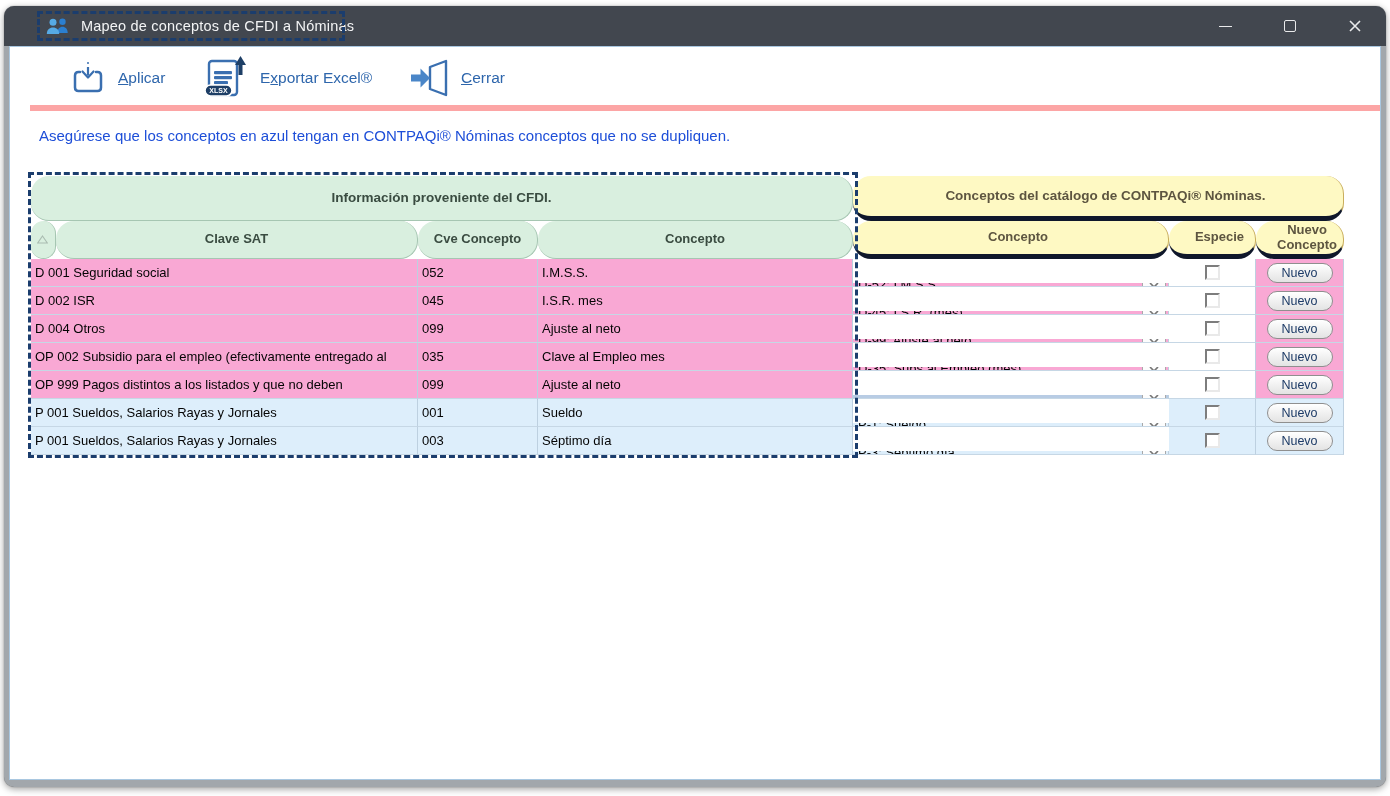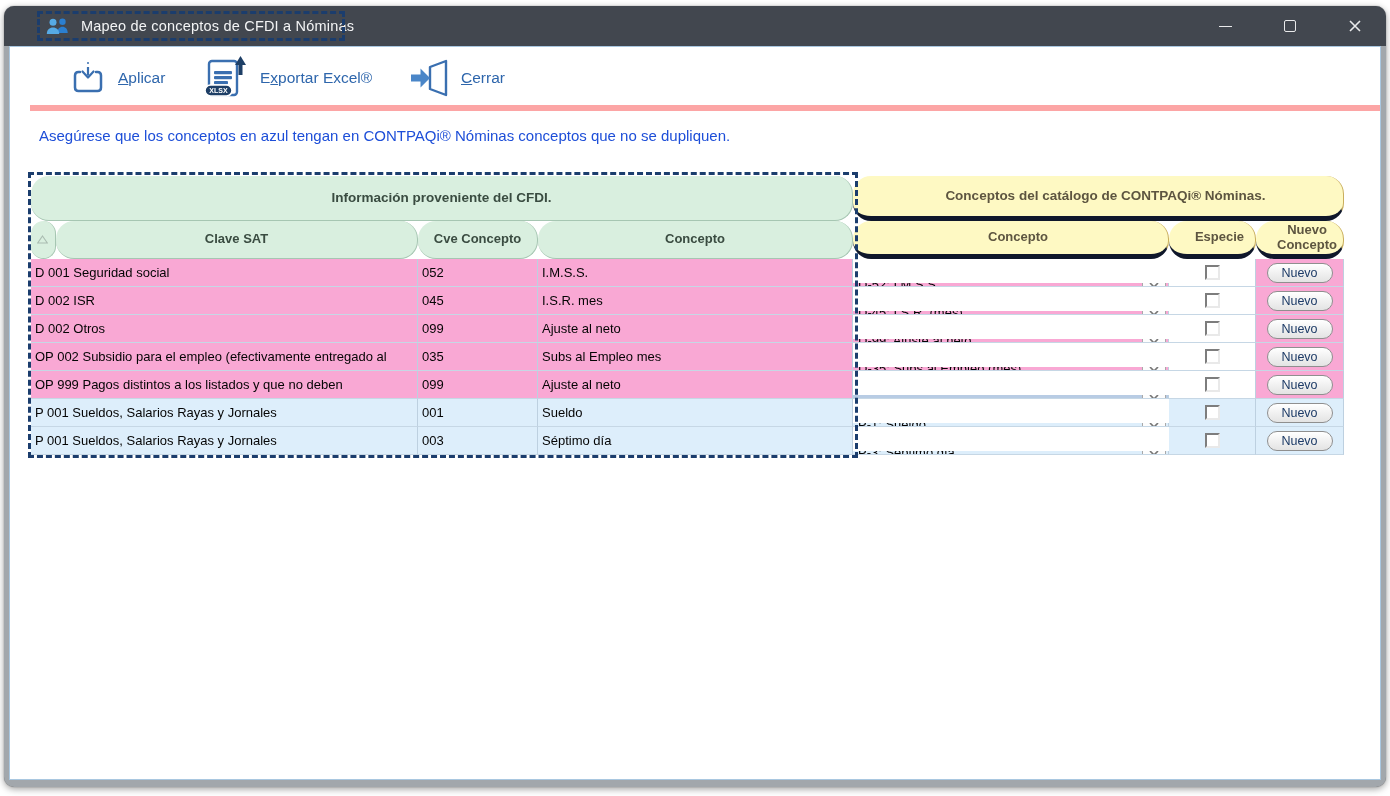--- a/index.html
+++ b/index.html
@@ -215,21 +215,21 @@
           </div>
           <div class="c c-especie">
               <span class="cb"></span>
             </div>
           <div class="c c-nuevo">
               <button class="btn-nuevo">Nuevo</button>
             </div>
         </div>
 
         <div class="trow">
-          <div class="c c-sat">D 002 Otros</div>
+          <div class="c c-sat">D 004 Otros</div>
           <div class="c">099</div>
           <div class="c">Ajuste al neto</div>
           <div class="c c-dd">
             <span class="dd-text">D-99: Ajuste al neto</span>
             <span class="dd-btn">
                 <svg width="10" height="6" viewBox="0 0 10 6">
                   <polyline points="1,1 5,5 9,1" fill="none" stroke="#767676" stroke-width="1.6"></polyline>
                 </svg>
               </span>
           </div>
@@ -237,21 +237,21 @@
               <span class="cb"></span>
             </div>
           <div class="c c-nuevo">
               <button class="btn-nuevo">Nuevo</button>
             </div>
         </div>
 
         <div class="trow">
           <div class="c c-sat">OP 002 Subsidio para el empleo (efectivamente entregado al</div>
           <div class="c">035</div>
-          <div class="c">Subs al Empleo mes</div>
+          <div class="c">Clave al Empleo mes</div>
           <div class="c c-dd">
             <span class="dd-text">D-35: Subs al Empleo (mes)</span>
             <span class="dd-btn">
                 <svg width="10" height="6" viewBox="0 0 10 6">
                   <polyline points="1,1 5,5 9,1" fill="none" stroke="#767676" stroke-width="1.6"></polyline>
                 </svg>
               </span>
           </div>
           <div class="c c-especie">
               <span class="cb"></span>

